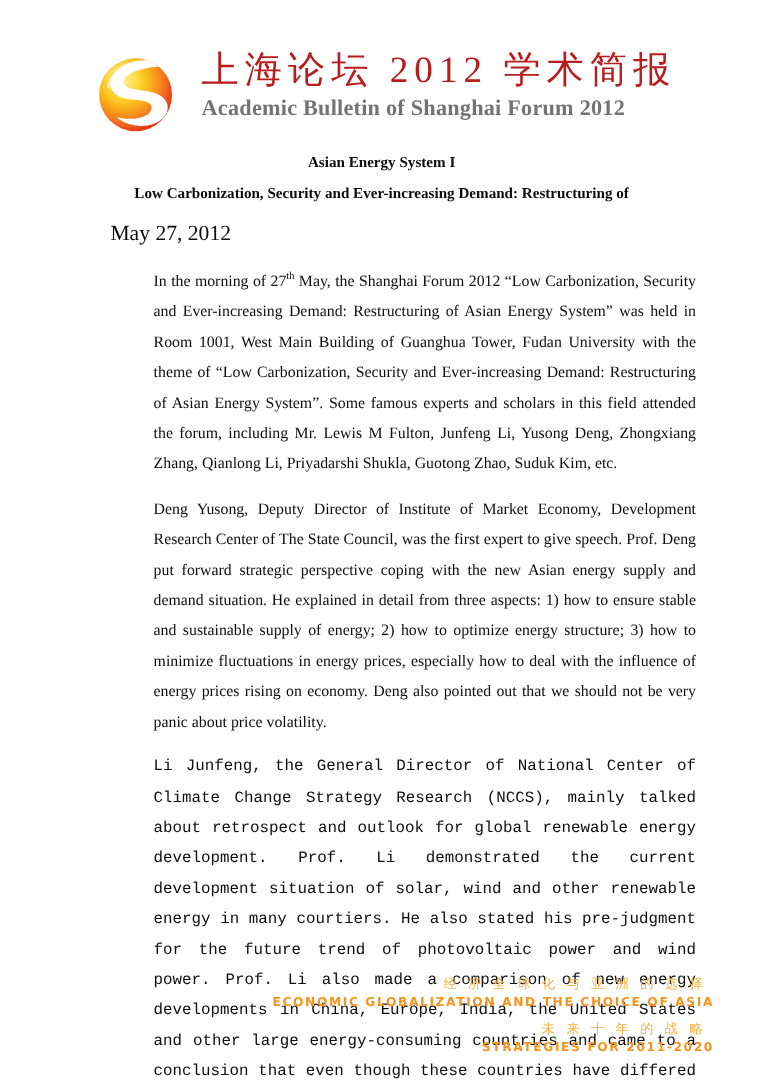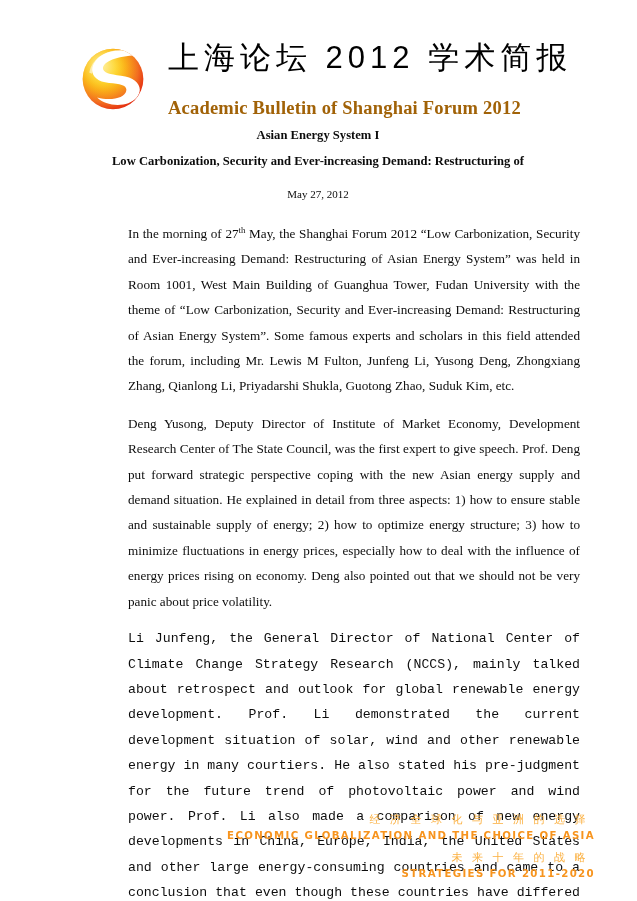--- a/index.html
+++ b/index.html
@@ -45,60 +45,60 @@
 
   .masthead-titles {
     position: absolute;
     left: 168px;
     top: 8px;
     width: 400px;
     text-align: left;
   }
 
   .title-cn {
-    font-family: Liberation Sans, sans-serif;
+    font-family: Liberation Serif, serif;
     font-size: 31px;
     line-height: 40px;
     letter-spacing: 5px;
-    color: #000000;
+    color: #b91c1c;
     white-space: nowrap;
     font-weight: 400;
   }
 
   .title-en {
     font-family: "Liberation Serif", "DejaVu Serif", serif;
     font-weight: bold;
     font-size: 18.5px;
     line-height: 24px;
     letter-spacing: 0.2px;
-    color: #a16207;
+    color: #737373;
     white-space: nowrap;
-    margin-top: 18px;
+    margin-top: 1px;
   }
 
   
   .doc-heading {
     position: absolute;
     left: 92px;
     top: 122px;
     width: 452px;
     text-align: center;
     font-weight: bold;
     font-size: 12.6px;
     line-height: 26px;
     color: #0c0c0c;
   }
 
   .doc-date {
     position: absolute;
     left: 92px;
     top: 183px;
     width: 452px;
-    text-align: center;
-    font-size: 11px;
+    text-align: left;
+    font-size: 18px;
     line-height: 22px;
     color: #0c0c0c;
     font-family: Liberation Serif, serif;
   }
 
   
   .body-text {
     position: absolute;
     left: 92px;
     top: 221px;

